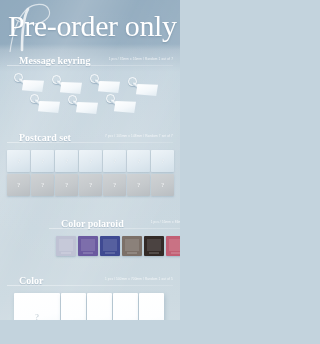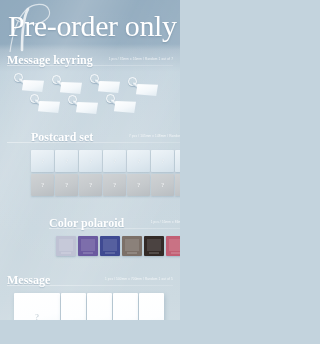--- a/index.html
+++ b/index.html
@@ -33,23 +33,23 @@
     font-family:"Liberation Serif", serif;
     font-size:30px;line-height:34px;letter-spacing:-0.4px;
     color:#ffffff;white-space:nowrap;
     text-shadow:0 1px 2px rgba(80,110,135,0.35);
   }
 
   
   .section{position:absolute;left:0;width:180px;}
   .sec-head{position:relative;height:11px;margin:0 7px;}
   .sec-title{
-    position:absolute;left:0;top:0;
+    position:absolute;left:12px;top:0;
     font-family:"Liberation Serif", serif;
-    font-weight:bold;font-size:12px;line-height:9px;
+    font-weight:bold;font-size:10px;line-height:9px;
     color:#ffffff;white-space:nowrap;
     text-shadow:0 1px 1px rgba(90,120,145,0.30);
   }
   .sec-spec{
     position:absolute;right:0;top:1px;
     font-size:3.1px;line-height:5px;letter-spacing:.15px;
     color:rgba(255,255,255,.80);white-space:nowrap;
   }
   .rule{
     position:absolute;left:7px;right:7px;top:9px;height:1px;
@@ -174,21 +174,21 @@
           <div class="kr-tag"></div>
         </div>
       <div class="keyring" style="left:106px;top:23px;">
           <div class="kr-ring"></div>
           <div class="kr-bar"></div>
           <div class="kr-tag"></div>
         </div>
     </div>
   </div>
 
-  <div class="section" style="top:133px;padding-left:24px;">
+  <div class="section" style="top:133px;">
     <div class="sec-head">
       <div class="sec-title">Postcard set</div>
       <div class="sec-spec">7 pcs / 105mm x 148mm / Random 7 set of 7</div>
     </div>
     <div class="rule"></div>
     <div class="pc-wrap">
       <div class="pc-row" style="top:2px;">
         <div class="pc light">
             <span class="q">?</span>
           </div>
@@ -251,21 +251,21 @@
         <div class="pol" style="background: rgb(124, 112, 104);"></div>
         <div class="pol" style="background: rgb(51, 42, 39);"></div>
         <div class="pol" style="background: rgb(194, 95, 116);"></div>
         <div class="pol" style="background: rgb(229, 86, 44);"></div>
       </div>
     </div>
   </div>
 
   <div class="section" style="top:276px;">
     <div class="sec-head">
-      <div class="sec-title">Message</div>
+      <div class="sec-title">Color</div>
       <div class="sec-spec">1 pcs / 500mm x 700mm / Random 1 out of 5</div>
     </div>
     <div class="rule"></div>
     <div class="po-wrap">
       <div class="po-row" style="top:2px;">
         <div class="po wide">
             <span class="q">?</span>
           </div>
         <div class="po narrow"></div>
         <div class="po narrow"></div>

